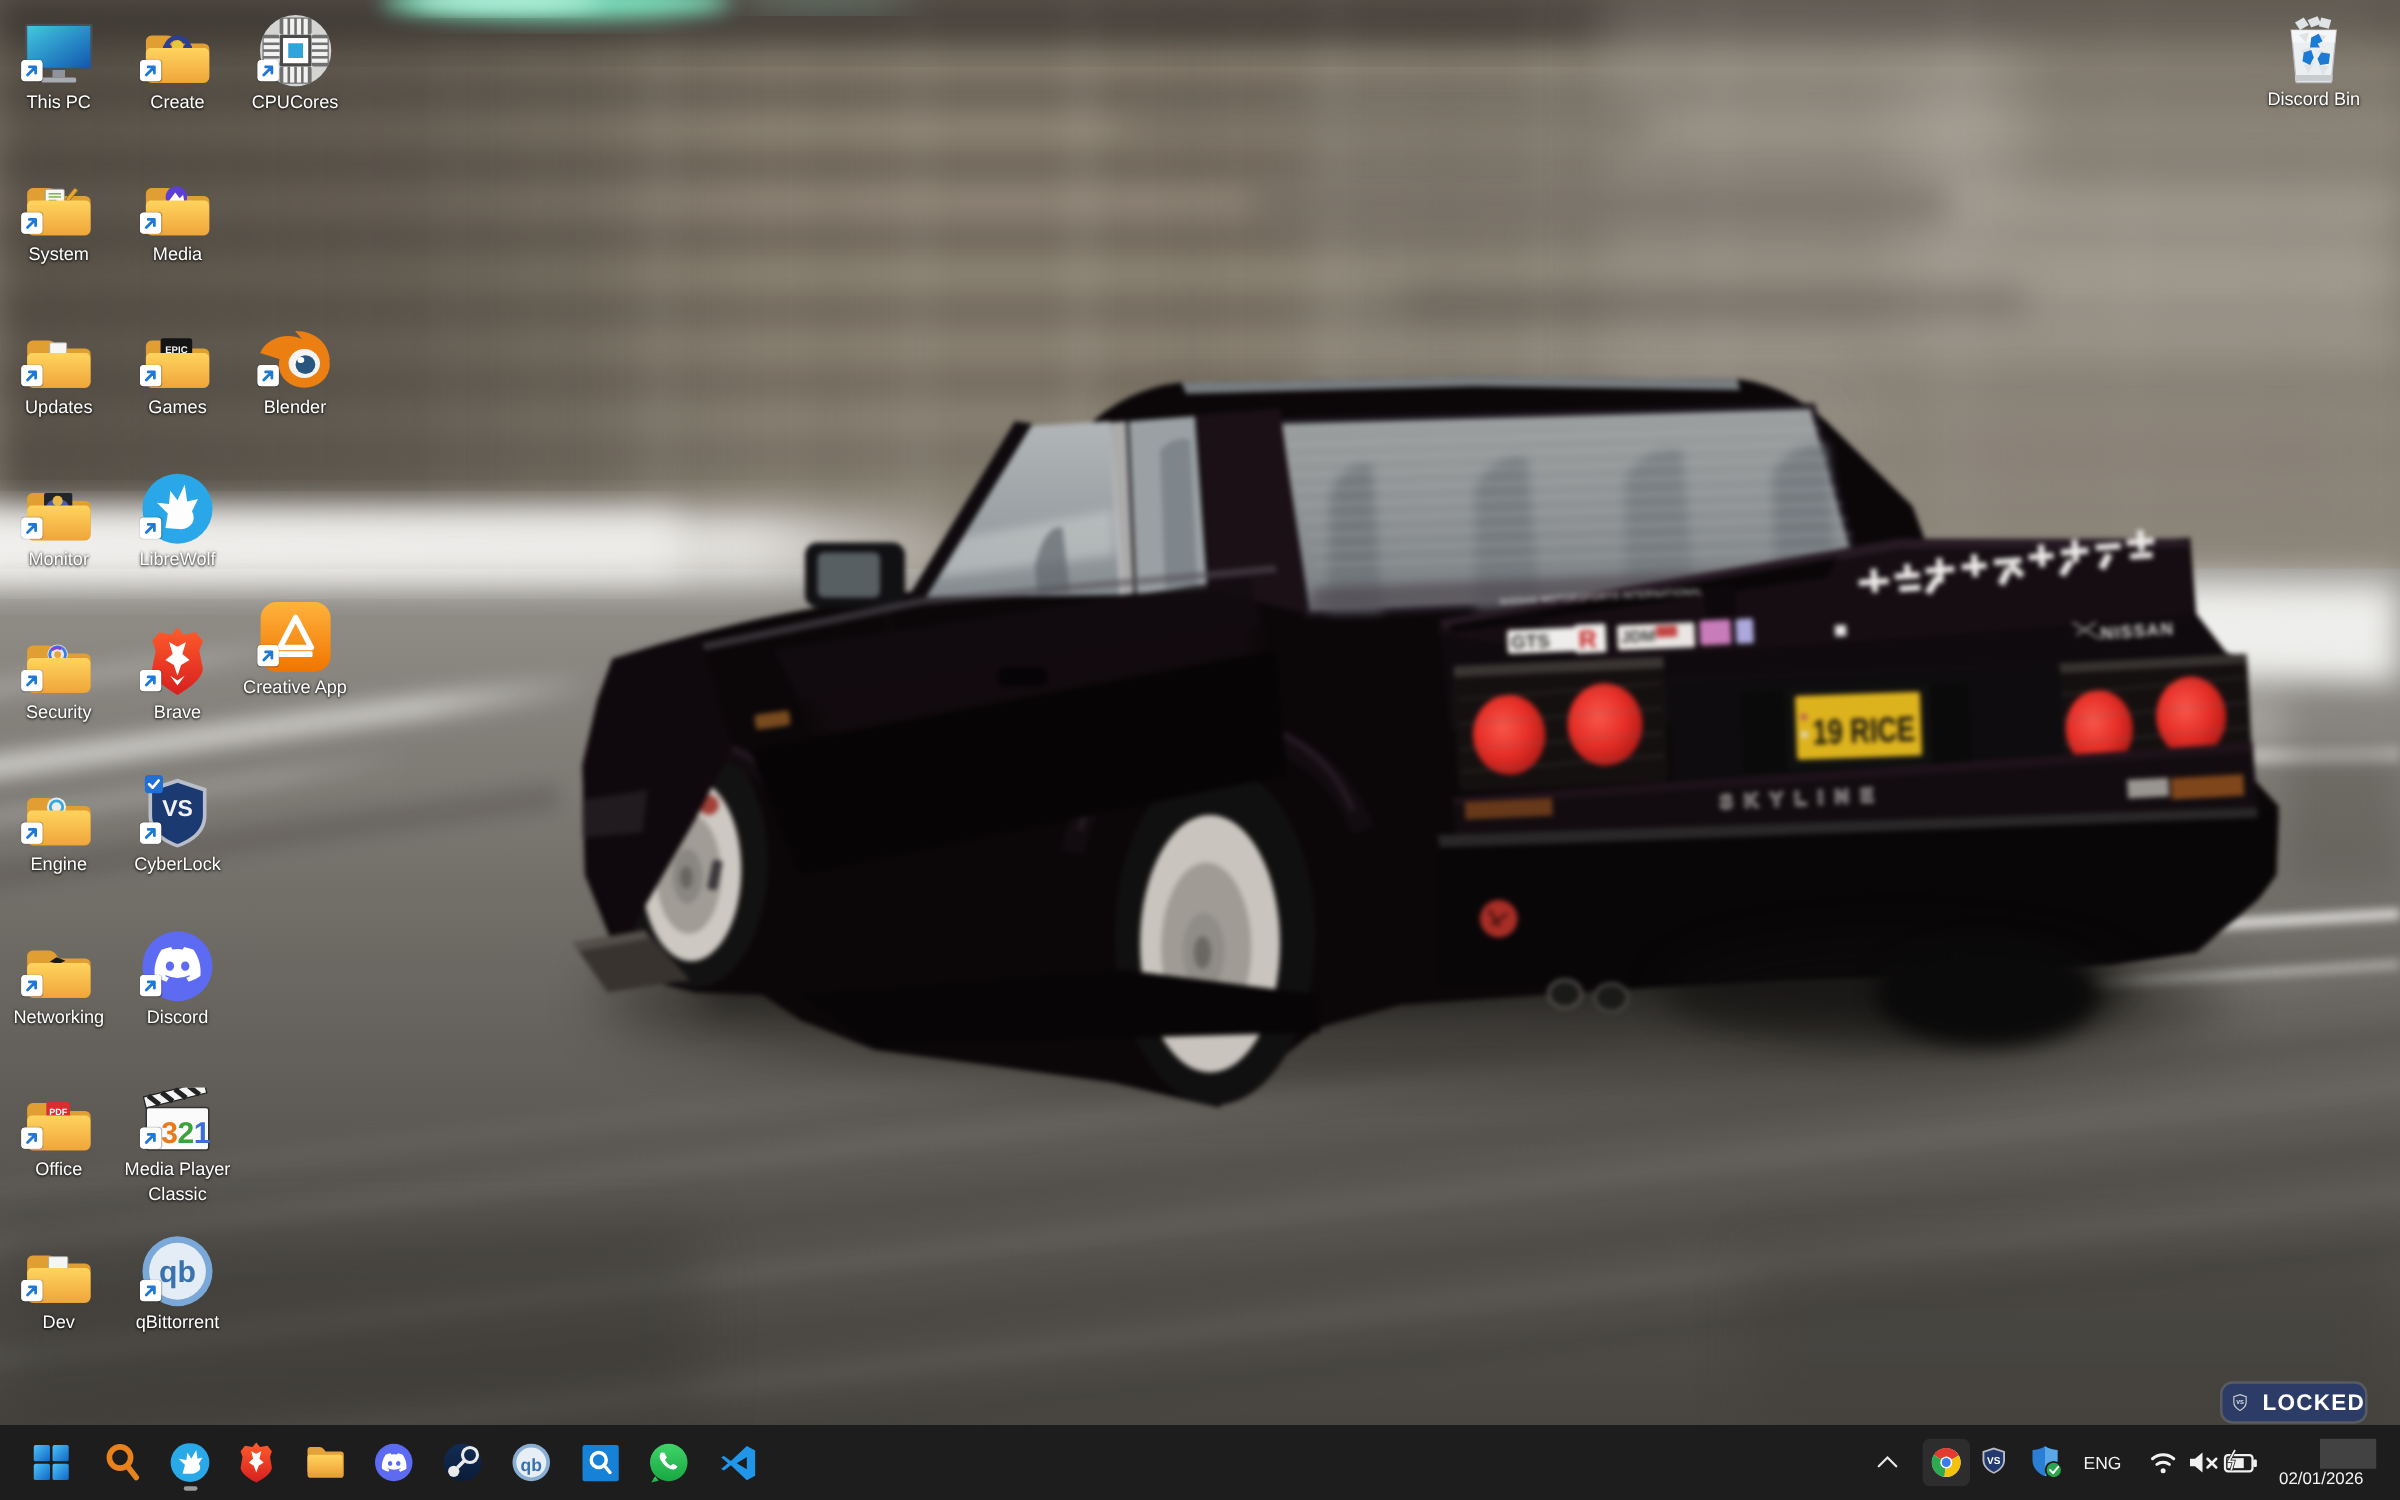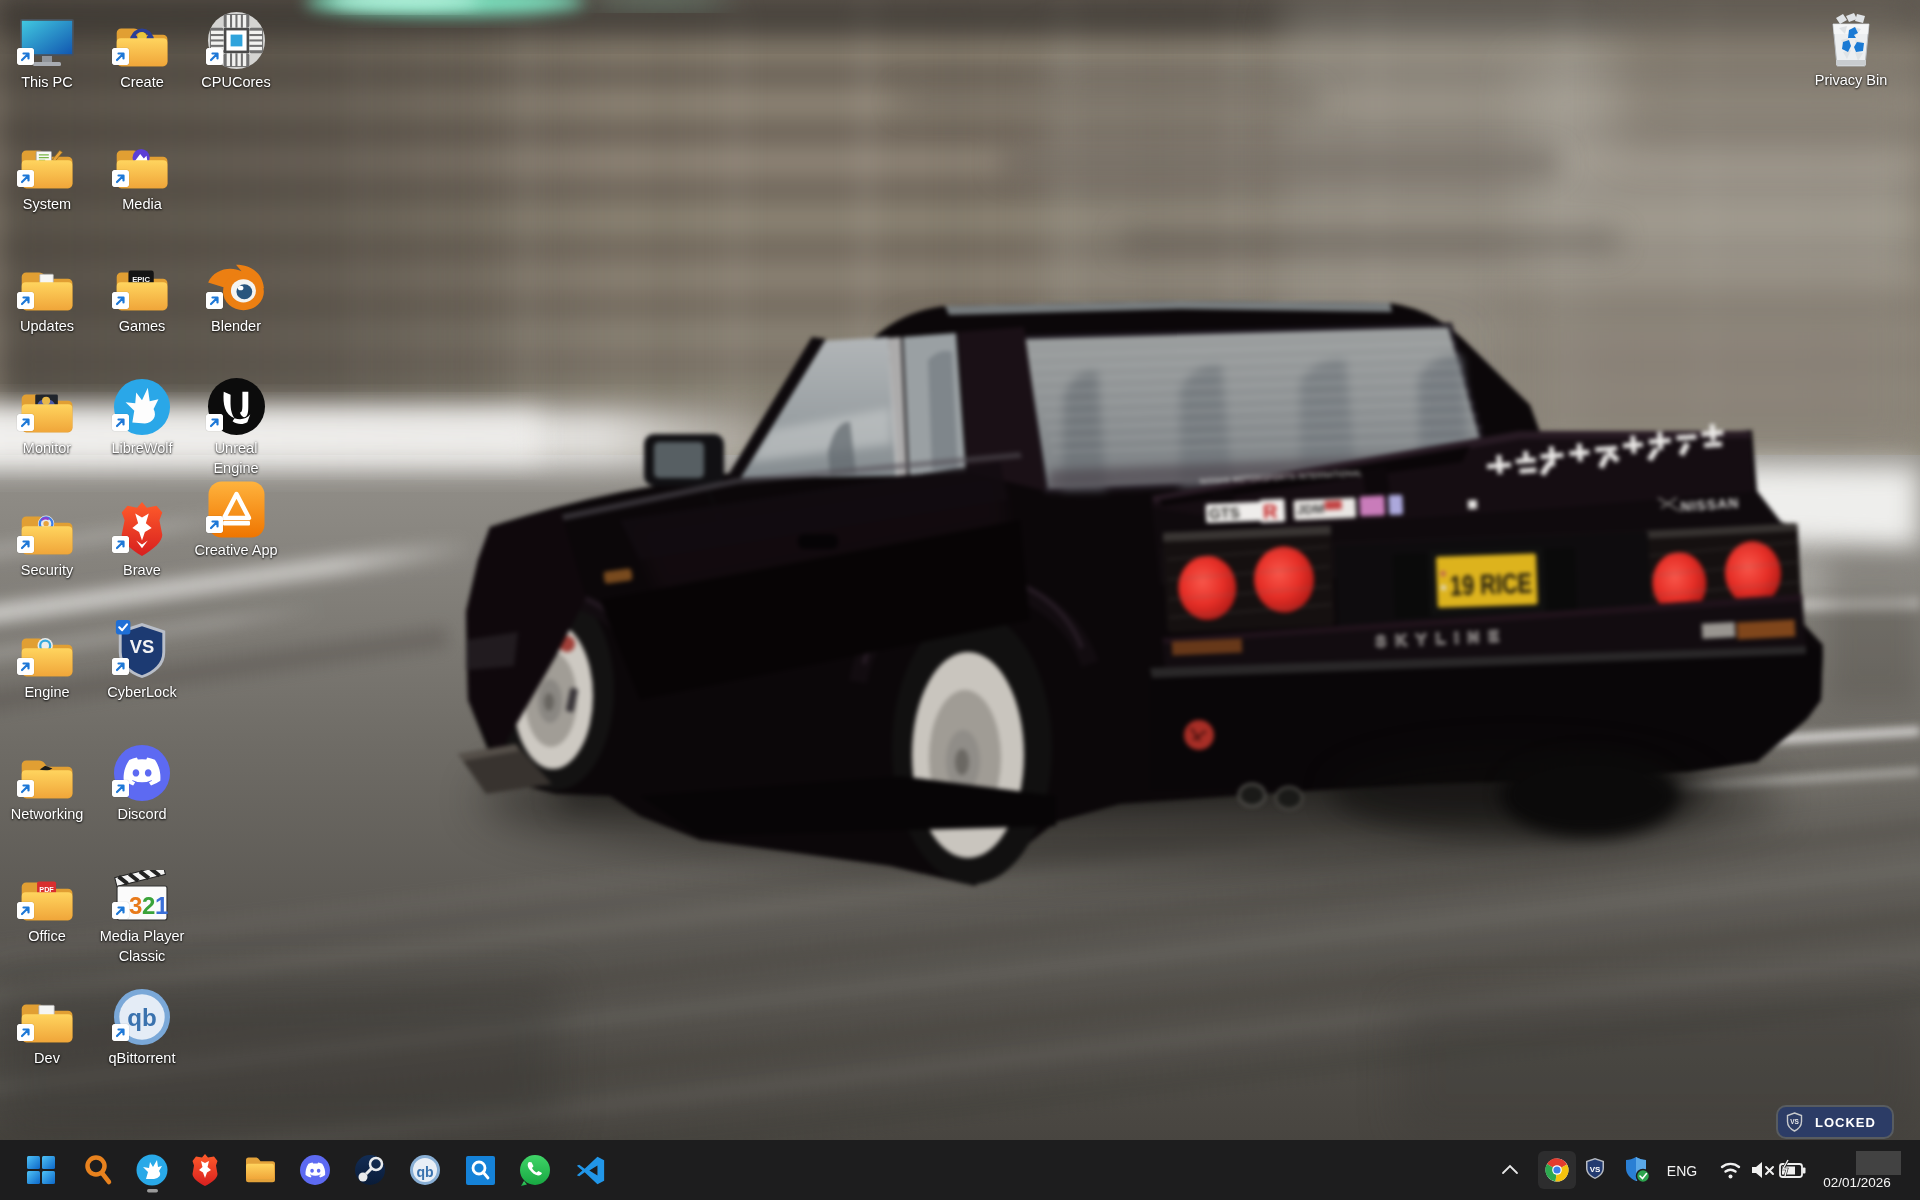--- a/index.html
+++ b/index.html
@@ -567,34 +567,20 @@
 <svg width="58" height="58" viewBox="0 0 60 60">
           <circle cx="30" cy="30" r="29" fill="#2aa7e8"></circle>
           <path d="M20,46 L22,34 L13,25 L23,26 L24,15 L30,23 L36,10 L38,24 L47,22 L42,32 C46,40 41,46 33,47 Z" fill="#fdfdfd"></path>
         </svg>
 <svg class="arrow" style="left:18px;top:40px" viewBox="0 0 17 17">
           <use href="#sharr"></use>
         </svg>
       </div>
 <div class="lbl">LibreWolf</div>
     </div>
-<div class="icon" style="left:188px;top:374px">
-      <div class="ic">
-<svg width="59" height="59" viewBox="0 0 60 60">
-          <circle cx="30" cy="30" r="29" fill="#0c0c0c"></circle>
-          <path d="M17,15 C16,28 18,38 28,42 C23,35 24,26 24,18 Z" fill="#fff"></path>
-          <path d="M33,15 L33,32 C33,37 35,40 38,41 C42,40 42,35 42,28 L42,15 L36,15 L36,30 C36,34 35,36 34,36 C33,36 33,33 33,30 Z" fill="#fff"></path>
-          <path d="M28,42 C34,44 40,43 44,38 L41,46 C36,49 30,48 26,45 Z" fill="#fff"></path>
-        </svg>
-<svg class="arrow" style="left:18px;top:40px" viewBox="0 0 17 17">
-          <use href="#sharr"></use>
-        </svg>
-      </div>
-<div class="lbl">Unreal<br>Engine</div>
-    </div>
 
 <div class="icon" style="left:-1px;top:496px">
       <div class="ic">
 <svg width="58" height="47" viewBox="0 0 64 52">
           <use href="#fb"></use>
           <circle cx="31" cy="14" r="9" fill="#e8e8e8"></circle>
           <circle cx="31" cy="14" r="7" fill="none" stroke="#3b7de8" stroke-width="2.5"></circle>
           <path d="M26,10 a7,7 0 0 1 8,-1" stroke="#8a3fd0" stroke-width="2.5" fill="none"></path>
           <circle cx="31" cy="14" r="3" fill="#e8a33b"></circle>
           <use href="#ff"></use>
@@ -767,29 +753,29 @@
             <path d="M28,40 L36,41 L31,49 Z"></path>
           </g>
           <g fill="#1a7ad4">
             <path d="M22,18 L28,15 L31,21 L27,23 L29,26 L21,26 Z"></path>
             <path d="M16,30 L22,28 L24,34 L21,40 L15,37 Z"></path>
             <path d="M30,30 L37,31 L36,39 L29,40 L27,35 Z"></path>
           </g>
           <rect x="9" y="48" width="30" height="5" fill="#c8cccf"></rect>
         </svg>
 </div>
-<div class="lbl">Privacy Bin</div>
+<div class="lbl">Discord Bin</div>
     </div>
 
 <div style="position:absolute;left:1776px;top:1105px;width:118px;height:34px;background:#2c3c66;border:2px solid #585c60;border-radius:10px;box-sizing:border-box;display:flex;align-items:center;">
 <svg width="17" height="20" viewBox="0 0 17 20" style="margin-left:8px">
         <path d="M8.5,1 L15.5,3.5 V9.5 C15.5,14 12.5,17 8.5,19 C4.5,17 1.5,14 1.5,9.5 V3.5 Z" fill="#2c3c66" stroke="#c8cacc" stroke-width="1.4"></path>
         <text x="8.5" y="12" font-size="6.5" font-weight="bold" fill="#e8e8ea" text-anchor="middle" font-family="Liberation Sans,sans-serif">VS</text>
       </svg>
-<span style="color:#fff;font-weight:bold;font-size:13px;letter-spacing:1px;margin-left:12px;font-family:'Liberation Sans',sans-serif;">LOCKED</span>
+<span style="color:#fff;font-weight:bold;font-size:18px;letter-spacing:1px;margin-left:12px;font-family:'Liberation Sans',sans-serif;">LOCKED</span>
 </div>
 </div>
 <div class="taskbar">
 <svg width="1920" height="60" viewBox="0 0 1920 60" style="position:absolute;left:0;top:0">
 <defs>
 <linearGradient id="winG" x1="0" y1="0" x2="1" y2="1">
           <stop offset="0" stop-color="#4fc3f7"></stop>
           <stop offset="1" stop-color="#0d67c8"></stop>
         </linearGradient>
 <linearGradient id="waG" x1="0" y1="0" x2="0" y2="1">

